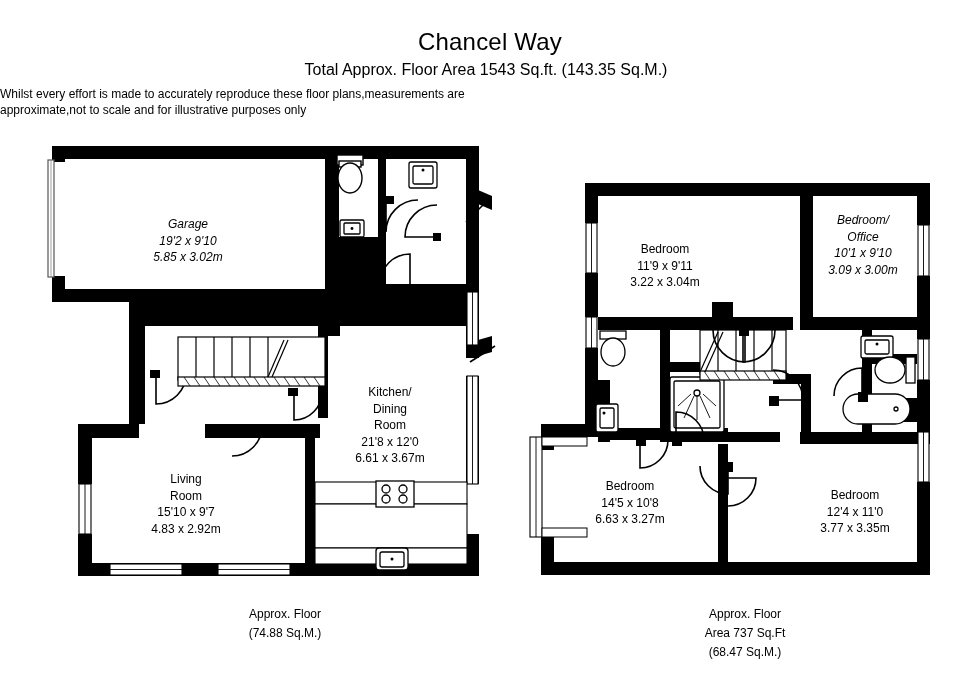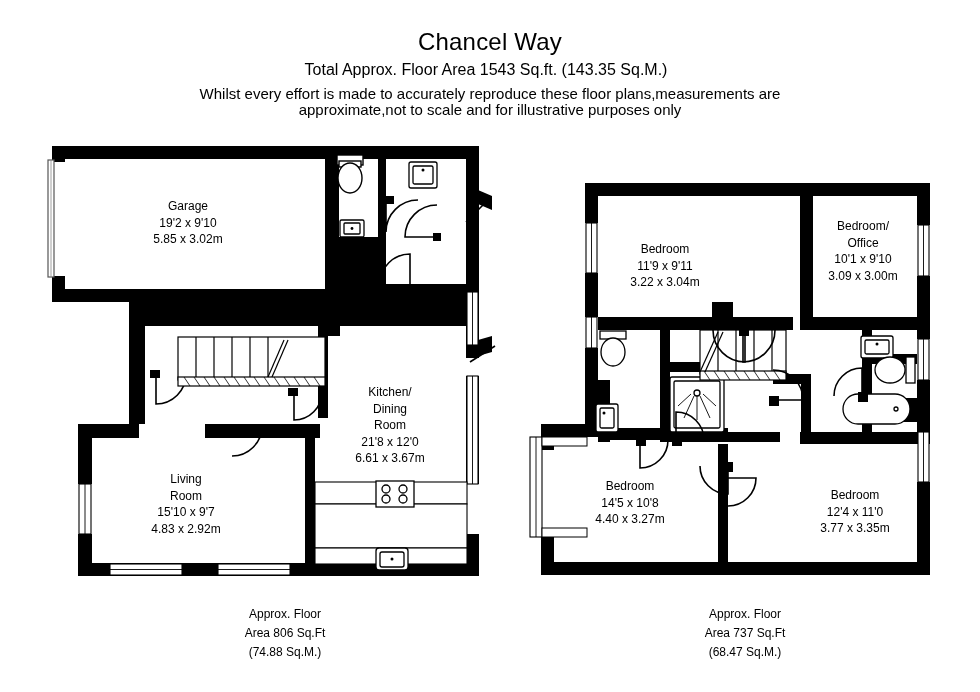--- a/index.html
+++ b/index.html
@@ -33,22 +33,21 @@
     position: absolute;
     left: 0; top: 61px;
     width: 972px;
     text-align: center;
     font-size: 16px;
   }
   .hdr-disc {
     position: absolute;
     left: 0; top: 86px;
     width: 980px;
-    text-align: center;
-    font-size: 15px;
+    font-size: 12px;
     line-height: 16px;
   }
   .hdr-disc span { display: block; }
   .svg-layer {
     position: absolute;
     left: 0; top: 0;
   }
   .footer-block {
     position: absolute;
     text-align: center;
@@ -416,21 +415,21 @@
     <g fill="#000000">
       <path d="M 739,326 L 749,326 L 749,336 L 739,336 Z"></path>
       <path d="M 769,396 L 779,396 L 779,406 L 769,406 Z"></path>
       <path d="M 672,436 L 682,436 L 682,446 L 672,446 Z"></path>
       <path d="M 636,436 L 646,436 L 646,446 L 636,446 Z"></path>
       <path d="M 858,392 L 868,392 L 868,402 L 858,402 Z"></path>
       <path d="M 723,462 L 733,462 L 733,472 L 723,472 Z"></path>
     </g>
   </svg>
 
-  <div class="rm-label" style="left:118px; top:198px; width:140px;">
+  <div class="rm-label" style="left:118px; top:216px; width:140px;font-style:italic;">
     <span>Garage</span>
     <span>19'2 x 9'10</span>
     <span>5.85 x 3.02m</span>
   </div>
 
   <div class="rm-label" style="left:325px; top:384px; width:130px;">
     <span>Kitchen/</span>
     <span>Dining</span>
     <span>Room</span>
     <span>21'8 x 12'0</span>
@@ -443,42 +442,41 @@
     <span>15'10 x 9'7</span>
     <span>4.83 x 2.92m</span>
   </div>
 
   <div class="rm-label" style="left:600px; top:241px; width:130px;">
     <span>Bedroom</span>
     <span>11'9 x 9'11</span>
     <span>3.22 x 3.04m</span>
   </div>
 
-  <div class="rm-label" style="left:798px; top:218px; width:130px;">
+  <div class="rm-label" style="left:798px; top:212px; width:130px;font-style:italic;">
     <span>Bedroom/</span>
     <span>Office</span>
     <span>10'1 x 9'10</span>
     <span>3.09 x 3.00m</span>
   </div>
 
   <div class="rm-label" style="left:565px; top:478px; width:130px;">
     <span>Bedroom</span>
     <span>14'5 x 10'8</span>
-    <span>4.40 x 3.27m</span>
+    <span>6.63 x 3.27m</span>
   </div>
 
   <div class="rm-label" style="left:790px; top:487px; width:130px;">
     <span>Bedroom</span>
     <span>12'4 x 11'0</span>
     <span>3.77 x 3.35m</span>
   </div>
 
   <div class="footer-block" id="footer-ground">
     <span>Approx. Floor</span>
-    <span>Area 806 Sq.Ft</span>
     <span>(74.88 Sq.M.)</span>
   </div>
 
   <div class="footer-block" id="footer-first">
     <span>Approx. Floor</span>
     <span>Area 737 Sq.Ft</span>
     <span>(68.47 Sq.M.)</span>
   </div>
 
 </div>

